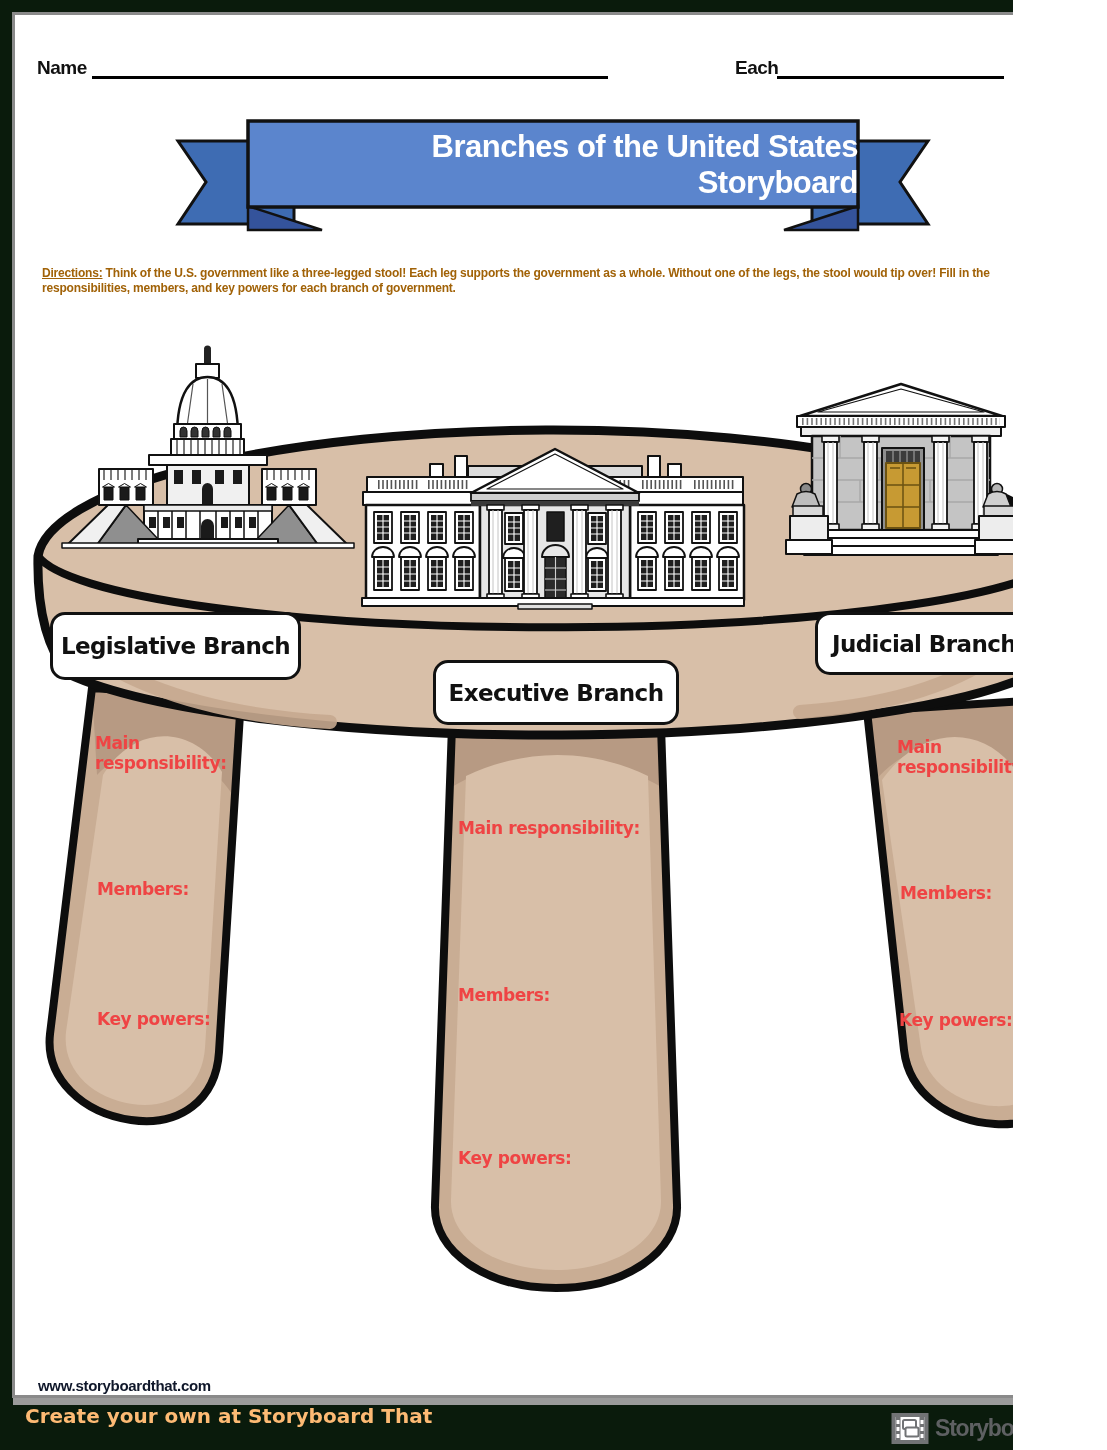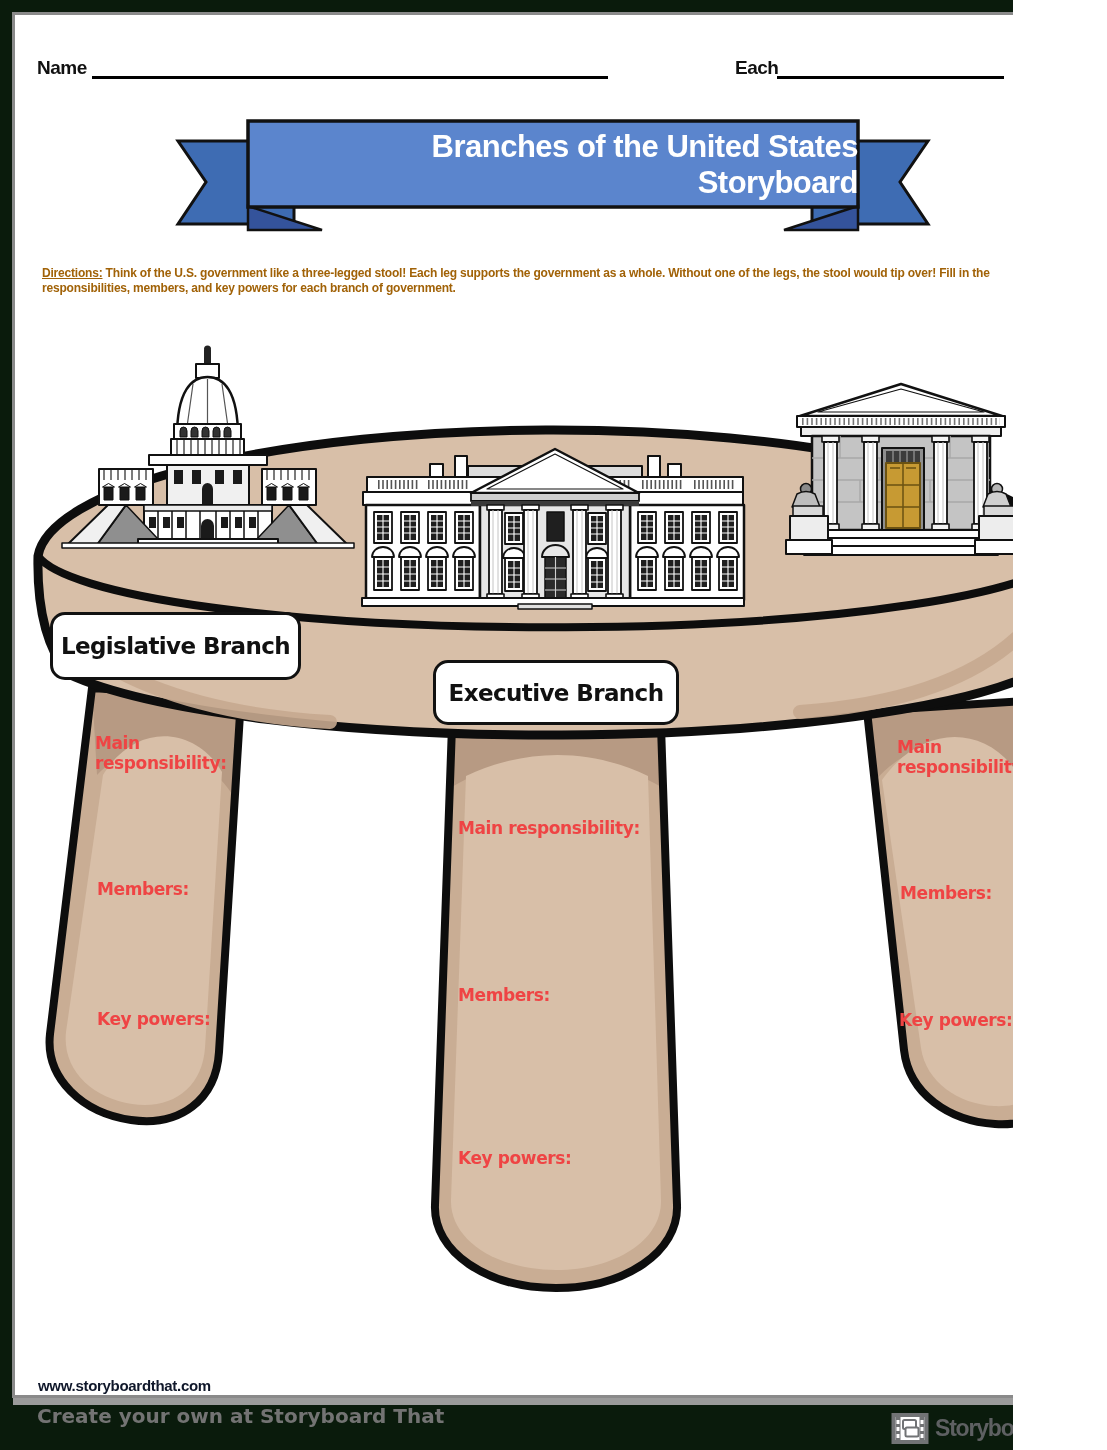--- a/index.html
+++ b/index.html
@@ -34,22 +34,22 @@
   .leg-label{font-family:"DejaVu Sans",sans-serif;font-weight:bold;color:#ef4444;
     font-size:17px;letter-spacing:-0.4px;line-height:1.18;}
 
   
   .site-url{left:23px;top:1362px;font-size:15px;font-weight:bold;color:#0f172a;letter-spacing:-0.3px;text-align:center;}
   .logo{left:876px;top:1349px;display:flex;align-items:center;gap:6px;margin-top:48px;}
   .logo-text{font-size:23px;font-weight:bold;letter-spacing:-1.2px;white-space:nowrap;}
   .logo-text .p1{color:#5e6062;}
   .logo-text .p2{color:#9a9c9e;}
 
-  .bottom-caption{left:37px;top:1404px;font-family:"DejaVu Sans",sans-serif;
-    font-weight:bold;font-size:20px;color:#737373;}
+  .bottom-caption{left:25px;top:1404px;font-family:"DejaVu Sans",sans-serif;
+    font-weight:bold;font-size:20px;color:#fdba74;}
 </style>
 </head>
 <body>
 
 <div class="frame">
   <div class="page">
 
     <span class="abs field-label" style="left:22px;top:42px;">Name</span>
     <div class="abs write-line" style="left:77px;top:44px;width:516px;"></div>
     <span class="abs field-label" style="left:720px;top:42px;">Each</span>
@@ -252,20 +252,23 @@
         <rect x="975" y="540" width="46" height="14" fill="#fff" stroke="#111" stroke-width="2"></rect>
       </g>
     </svg>
 
     <div class="abs branch-label" style="left:418px;top:645px;width:240px;height:59px;">
       <span>Executive Branch</span>
     </div>
     <div class="abs branch-label" style="left:35px;top:597px;width:245px;height:62px;">
       <span>Legislative Branch</span>
     </div>
+    <div class="abs branch-label" style="left:800px;top:597px;width:212px;height:57px;">
+      <span>Judicial Branch</span>
+    </div>
 
     <div class="abs leg-label" style="left:80px;top:718px;width:135px;">Main responsibility:</div>
     <div class="abs leg-label" style="left:82px;top:864px;">Members:</div>
     <div class="abs leg-label" style="left:82px;top:994px;">Key powers:</div>
 
     <div class="abs leg-label" style="left:443px;top:803px;white-space:nowrap;">Main responsibility:</div>
     <div class="abs leg-label" style="left:443px;top:970px;">Members:</div>
     <div class="abs leg-label" style="left:443px;top:1133px;">Key powers:</div>
 
     <div class="abs leg-label" style="left:882px;top:722px;width:135px;">Main responsibility:</div>

